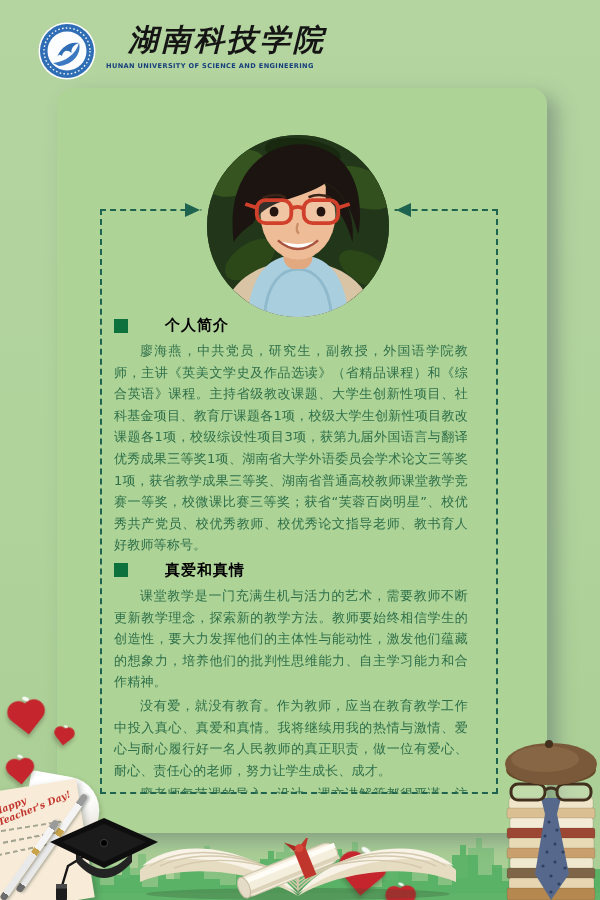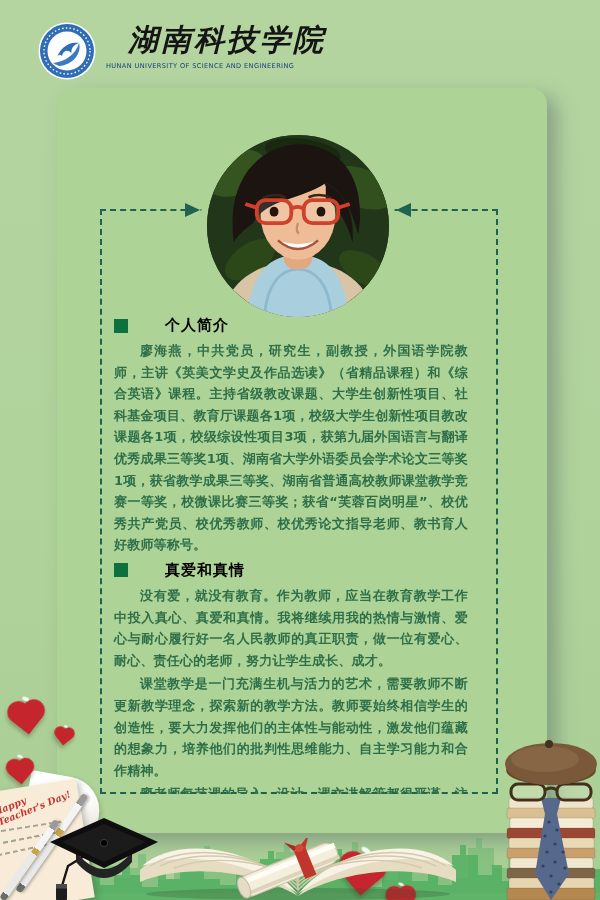--- a/index.html
+++ b/index.html
@@ -3,36 +3,36 @@
 <meta charset="utf-8">
 <style>
   html,body{margin:0;padding:0;}
   body{width:600px;height:900px;overflow:hidden;font-family:"DejaVu Sans",sans-serif;}
   .stage{position:relative;width:600px;height:900px;background:linear-gradient(180deg,#b4d4a0 0%,#b0d29b 55%,#aace95 100%);overflow:hidden;}
 
   
   .hdr{position:absolute;left:38px;top:20px;width:300px;height:66px;}
   .emblem{position:absolute;left:0;top:2px;width:58px;height:58px;}
   .uni-zh{position:absolute;left:66px;top:2px;font-family:"DejaVu Serif",serif;font-style:italic;font-weight:bold;font-size:30px;line-height:36px;color:#151515;letter-spacing:3px;white-space:nowrap;margin-left:24px;}
-  .uni-en{position:absolute;left:68px;top:42px;font-size:6.6px;font-weight:normal;color:#153f7d;letter-spacing:.38px;white-space:nowrap;text-align:right;}
+  .uni-en{position:absolute;left:68px;top:42px;font-size:6.6px;font-weight:bold;color:#153f7d;letter-spacing:.38px;white-space:nowrap;text-align:right;}
 
   
   .card{position:absolute;left:57px;top:88px;width:490px;height:745px;background:#aed396;border-radius:16px;box-shadow:10px 8px 18px rgba(96,116,112,.5);}
   .dashed-box{position:absolute;left:43px;top:121px;width:394px;height:581px;border:2px dashed #1d6350;}
   .arrow{position:absolute;width:0;height:0;border-top:7px solid transparent;border-bottom:7px solid transparent;}
   .arrow.left{left:128px;top:115px;border-left:15px solid #1d6350;}
   .arrow.right{left:339px;top:115px;border-right:15px solid #1d6350;}
   .photo{position:absolute;left:143px;top:40px;width:182px;height:182px;border-radius:50%;border:7px solid #aed396;overflow:hidden;background:#2a3d1e;}
   .photo svg{display:block;}
 
   .content{position:absolute;left:43px;top:121px;width:398px;height:585px;box-sizing:border-box;padding:102px 14px 0 14px;overflow:hidden;}
   .sec-h{display:flex;align-items:center;margin:5px 0 5px 0;}
   .sq{width:14px;height:14px;background:#0d713d;margin-right:9px;flex:0 0 aupx;}
   .sec-h span{font-size:15px;font-weight:bold;color:#000000;letter-spacing:1px;margin-left:28px;}
-  .content p{margin:0 16px 2px 0;font-size:13px;line-height:21.6px;color:#2e6f4a;font-weight:700;text-align:justify;text-indent:2em;letter-spacing:.2px;}
+  .content p{margin:0 16px 2px 0;font-size:13px;line-height:21.6px;color:#2e6f4a;font-weight:400;text-align:justify;text-indent:2em;letter-spacing:.2px;}
   .content p.quote{margin-bottom:10px;}
 
   
   .heart{position:absolute;background:#c5262d;z-index:6;filter:drop-shadow(2px 3px 2px rgba(60,60,40,.35));}
   .heart::before,.heart::after{content:"";position:absolute;width:100%;height:100%;border-radius:50%;background:#c5262d;}
   .heart::before{top:-50%;left:0;}
   .heart::after{left:-50%;top:0;}
   .heart .gloss{position:absolute;z-index:2;width:34%;height:18%;left:-28%;top:-28%;background:#fff;border-radius:50%;transform:rotate(-18deg);opacity:.9;}
   .h1{left:16px;top:708px;width:22px;height:22px;transform:rotate(38deg);}
   .h2{left:58px;top:731px;width:12px;height:12px;transform:rotate(52deg);}
@@ -122,22 +122,22 @@
       <div class="sec-h">
         <div class="sq"></div>
         <span>个人简介</span>
       </div>
       <p>廖海燕，中共党员，研究生，副教授，外国语学院教师，主讲《英美文学史及作品选读》（省精品课程）和《综合英语》课程。主持省级教改课题、大学生创新性项目、社科基金项目、教育厅课题各1项，校级大学生创新性项目教改课题各1项，校级综设性项目3项，获第九届外国语言与翻译优秀成果三等奖1项、湖南省大学外语委员会学术论文三等奖1项，获省教学成果三等奖、湖南省普通高校教师课堂教学竞赛一等奖，校微课比赛三等奖；获省“芙蓉百岗明星”、校优秀共产党员、校优秀教师、校优秀论文指导老师、教书育人好教师等称号。</p>
 
       <div class="sec-h">
         <div class="sq"></div>
         <span>真爱和真情</span>
       </div>
+      <p>课堂教学是一门充满生机与活力的艺术，需要教师不断更新教学理念，探索新的教学方法。教师要始终相信学生的创造性，要大力发挥他们的主体性与能动性，激发他们蕴藏的想象力，培养他们的批判性思维能力、自主学习能力和合作精神。</p>
       <p>没有爱，就没有教育。作为教师，应当在教育教学工作中投入真心、真爱和真情。我将继续用我的热情与激情、爱心与耐心履行好一名人民教师的真正职责，做一位有爱心、耐心、责任心的老师，努力让学生成长、成才。</p>
-      <p>课堂教学是一门充满生机与活力的艺术，需要教师不断更新教学理念，探索新的教学方法。教师要始终相信学生的创造性，要大力发挥他们的主体性与能动性，激发他们蕴藏的想象力，培养他们的批判性思维能力、自主学习能力和合作精神。</p>
 
       <p class="quote"><span>廖老师每节课的导入、设计、课文讲解等都很严谨，注重引导我们思考。</span></p>
 
     </div>
   </div>
 
   <svg class="skyline" viewBox="0 0 600 69" width="600" height="69">
     <g fill="#4fae60">
       <path opacity=".38" transform="translate(16,-7)" d="M0,69 L0,46 10,46 10,36 18,36 18,48 30,48 30,40 40,40 40,52 52,52 52,32 60,32 60,24 66,24 66,32 76,32 76,50 88,50 88,42 100,42 100,54 114,54 114,44 122,44 122,30 130,30 130,44 142,44 142,56 158,56 158,40 166,40 166,48 180,48 180,34 188,34 188,22 194,22 194,34 204,34 204,48 220,48 220,54 236,54 236,38 246,38 246,50 260,50 260,28 268,28 268,20 274,20 274,28 286,28 286,46 300,46 300,36 310,36 310,52 326,52 326,30 336,30 336,18 342,18 342,30 352,30 352,46 366,46 366,56 382,56 382,36 392,36 392,26 400,26 400,36 412,36 412,50 428,50 428,40 438,40 438,54 452,54 452,24 460,24 460,14 466,14 466,24 478,24 478,44 492,44 492,34 502,34 502,50 518,50 518,28 528,28 528,40 544,40 544,52 560,52 560,34 572,34 572,46 584,46 584,38 600,38 600,69 Z"></path>
       <path opacity=".82" d="M0,69 L0,46 10,46 10,36 18,36 18,48 30,48 30,40 40,40 40,52 52,52 52,32 60,32 60,24 66,24 66,32 76,32 76,50 88,50 88,42 100,42 100,54 114,54 114,44 122,44 122,30 130,30 130,44 142,44 142,56 158,56 158,40 166,40 166,48 180,48 180,34 188,34 188,22 194,22 194,34 204,34 204,48 220,48 220,54 236,54 236,38 246,38 246,50 260,50 260,28 268,28 268,20 274,20 274,28 286,28 286,46 300,46 300,36 310,36 310,52 326,52 326,30 336,30 336,18 342,18 342,30 352,30 352,46 366,46 366,56 382,56 382,36 392,36 392,26 400,26 400,36 412,36 412,50 428,50 428,40 438,40 438,54 452,54 452,24 460,24 460,14 466,14 466,24 478,24 478,44 492,44 492,34 502,34 502,50 518,50 518,28 528,28 528,40 544,40 544,52 560,52 560,34 572,34 572,46 584,46 584,38 600,38 600,69 Z"></path>

